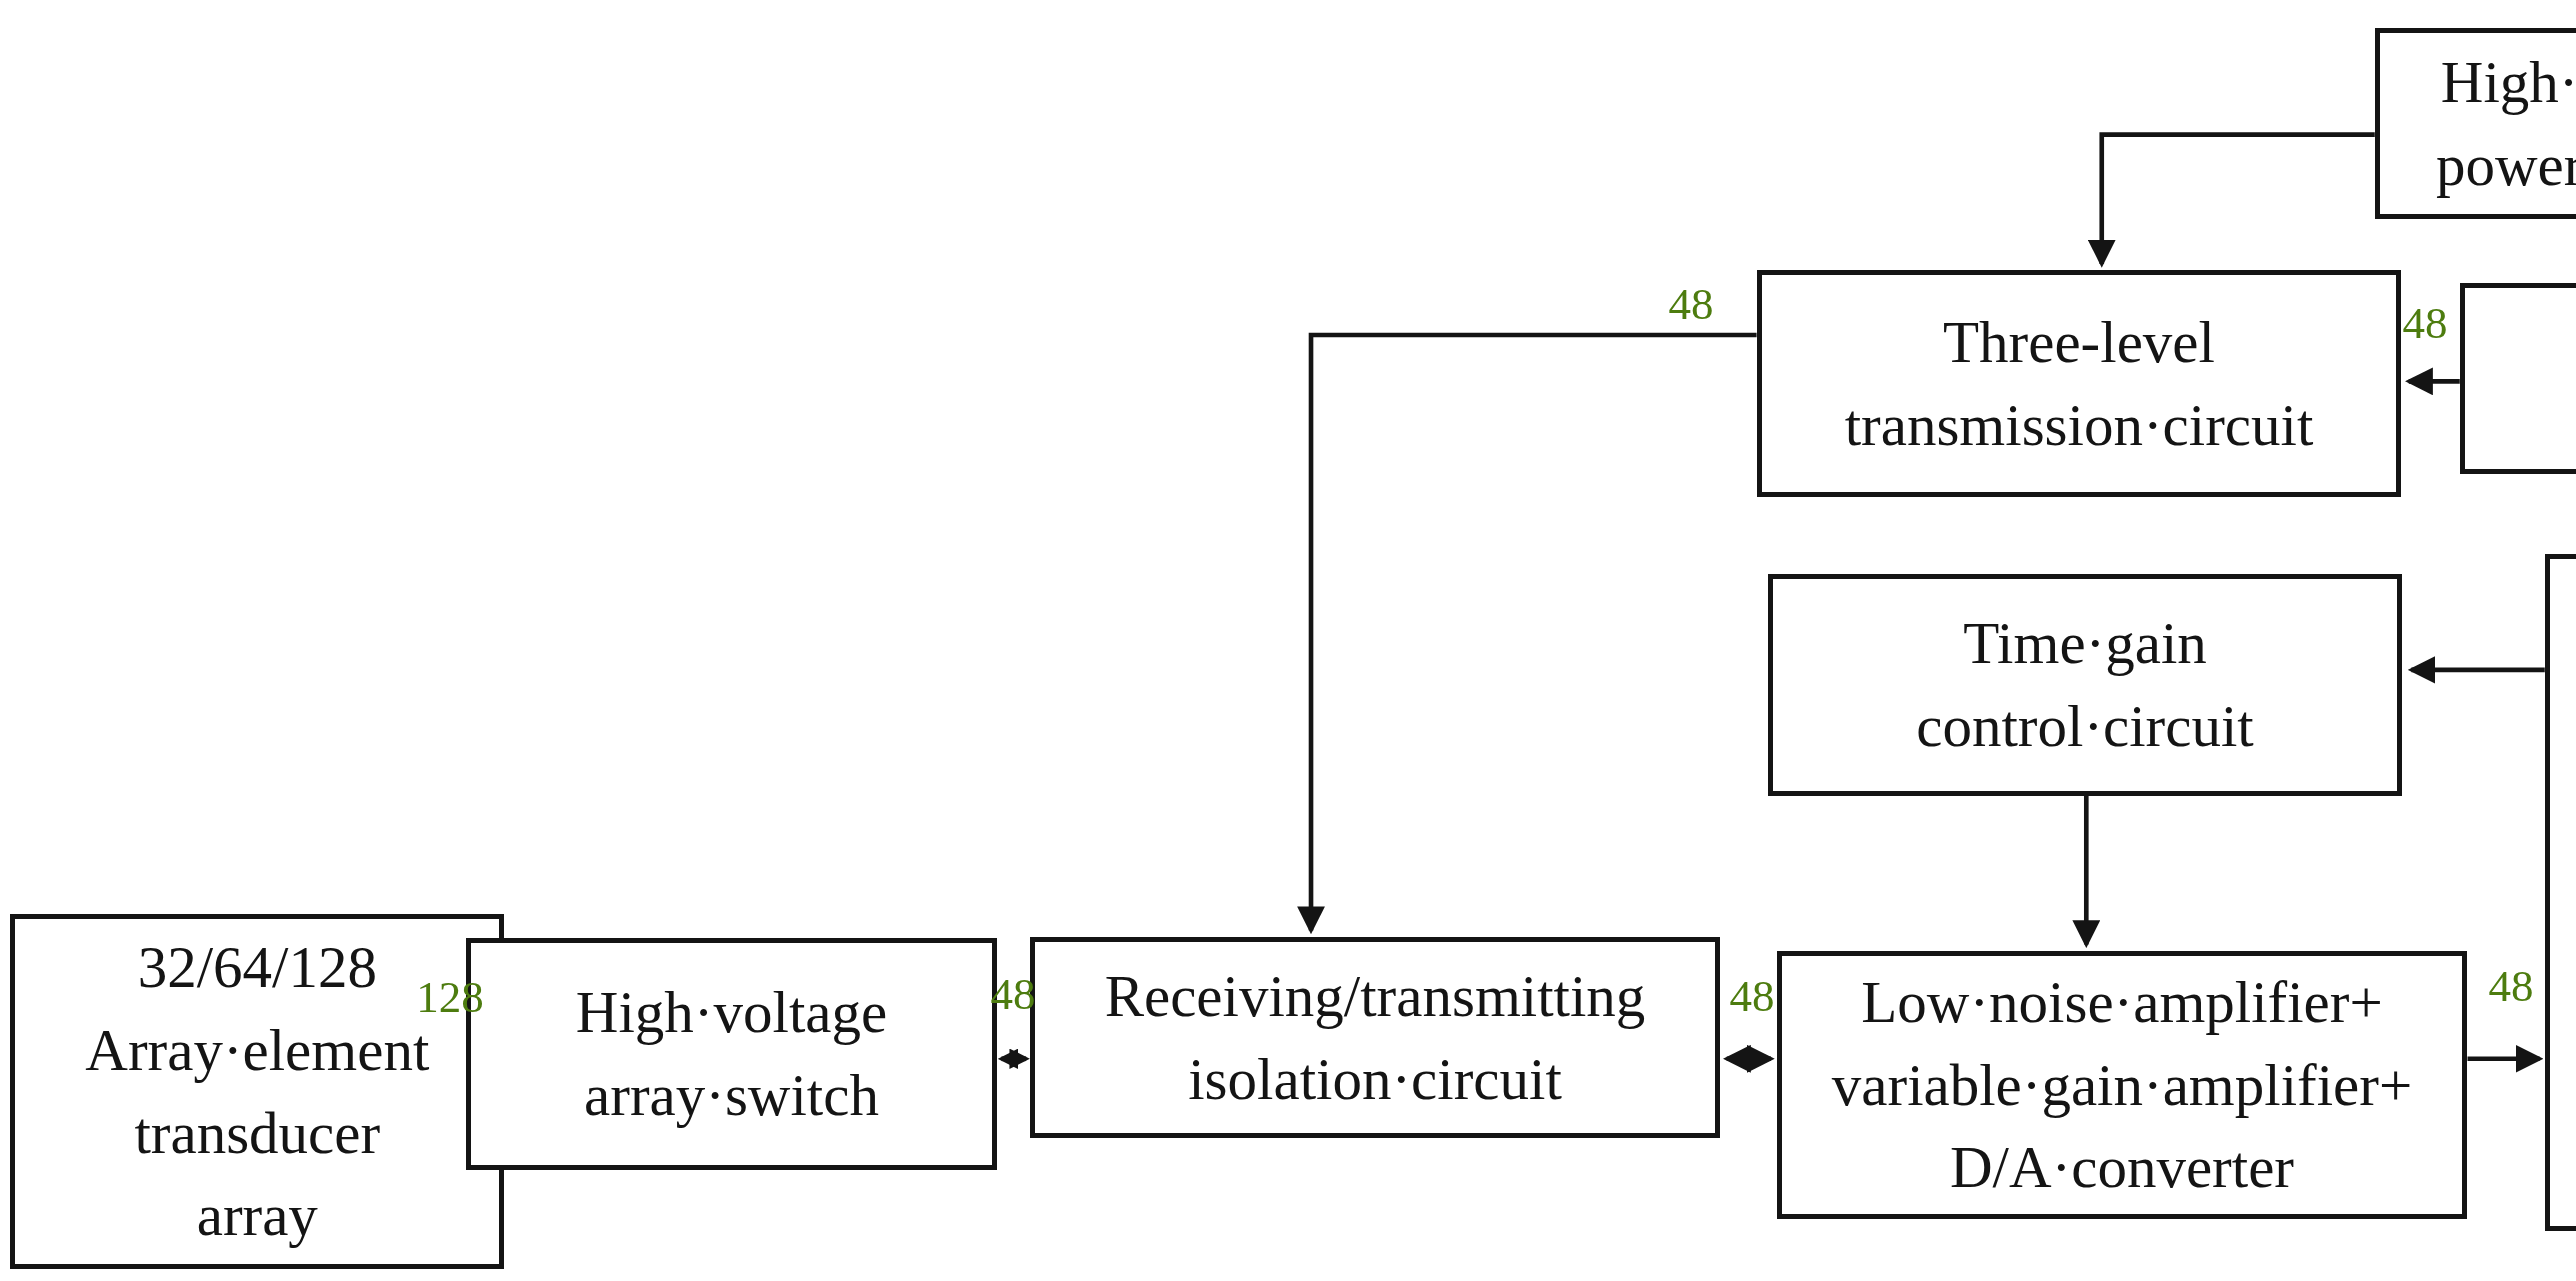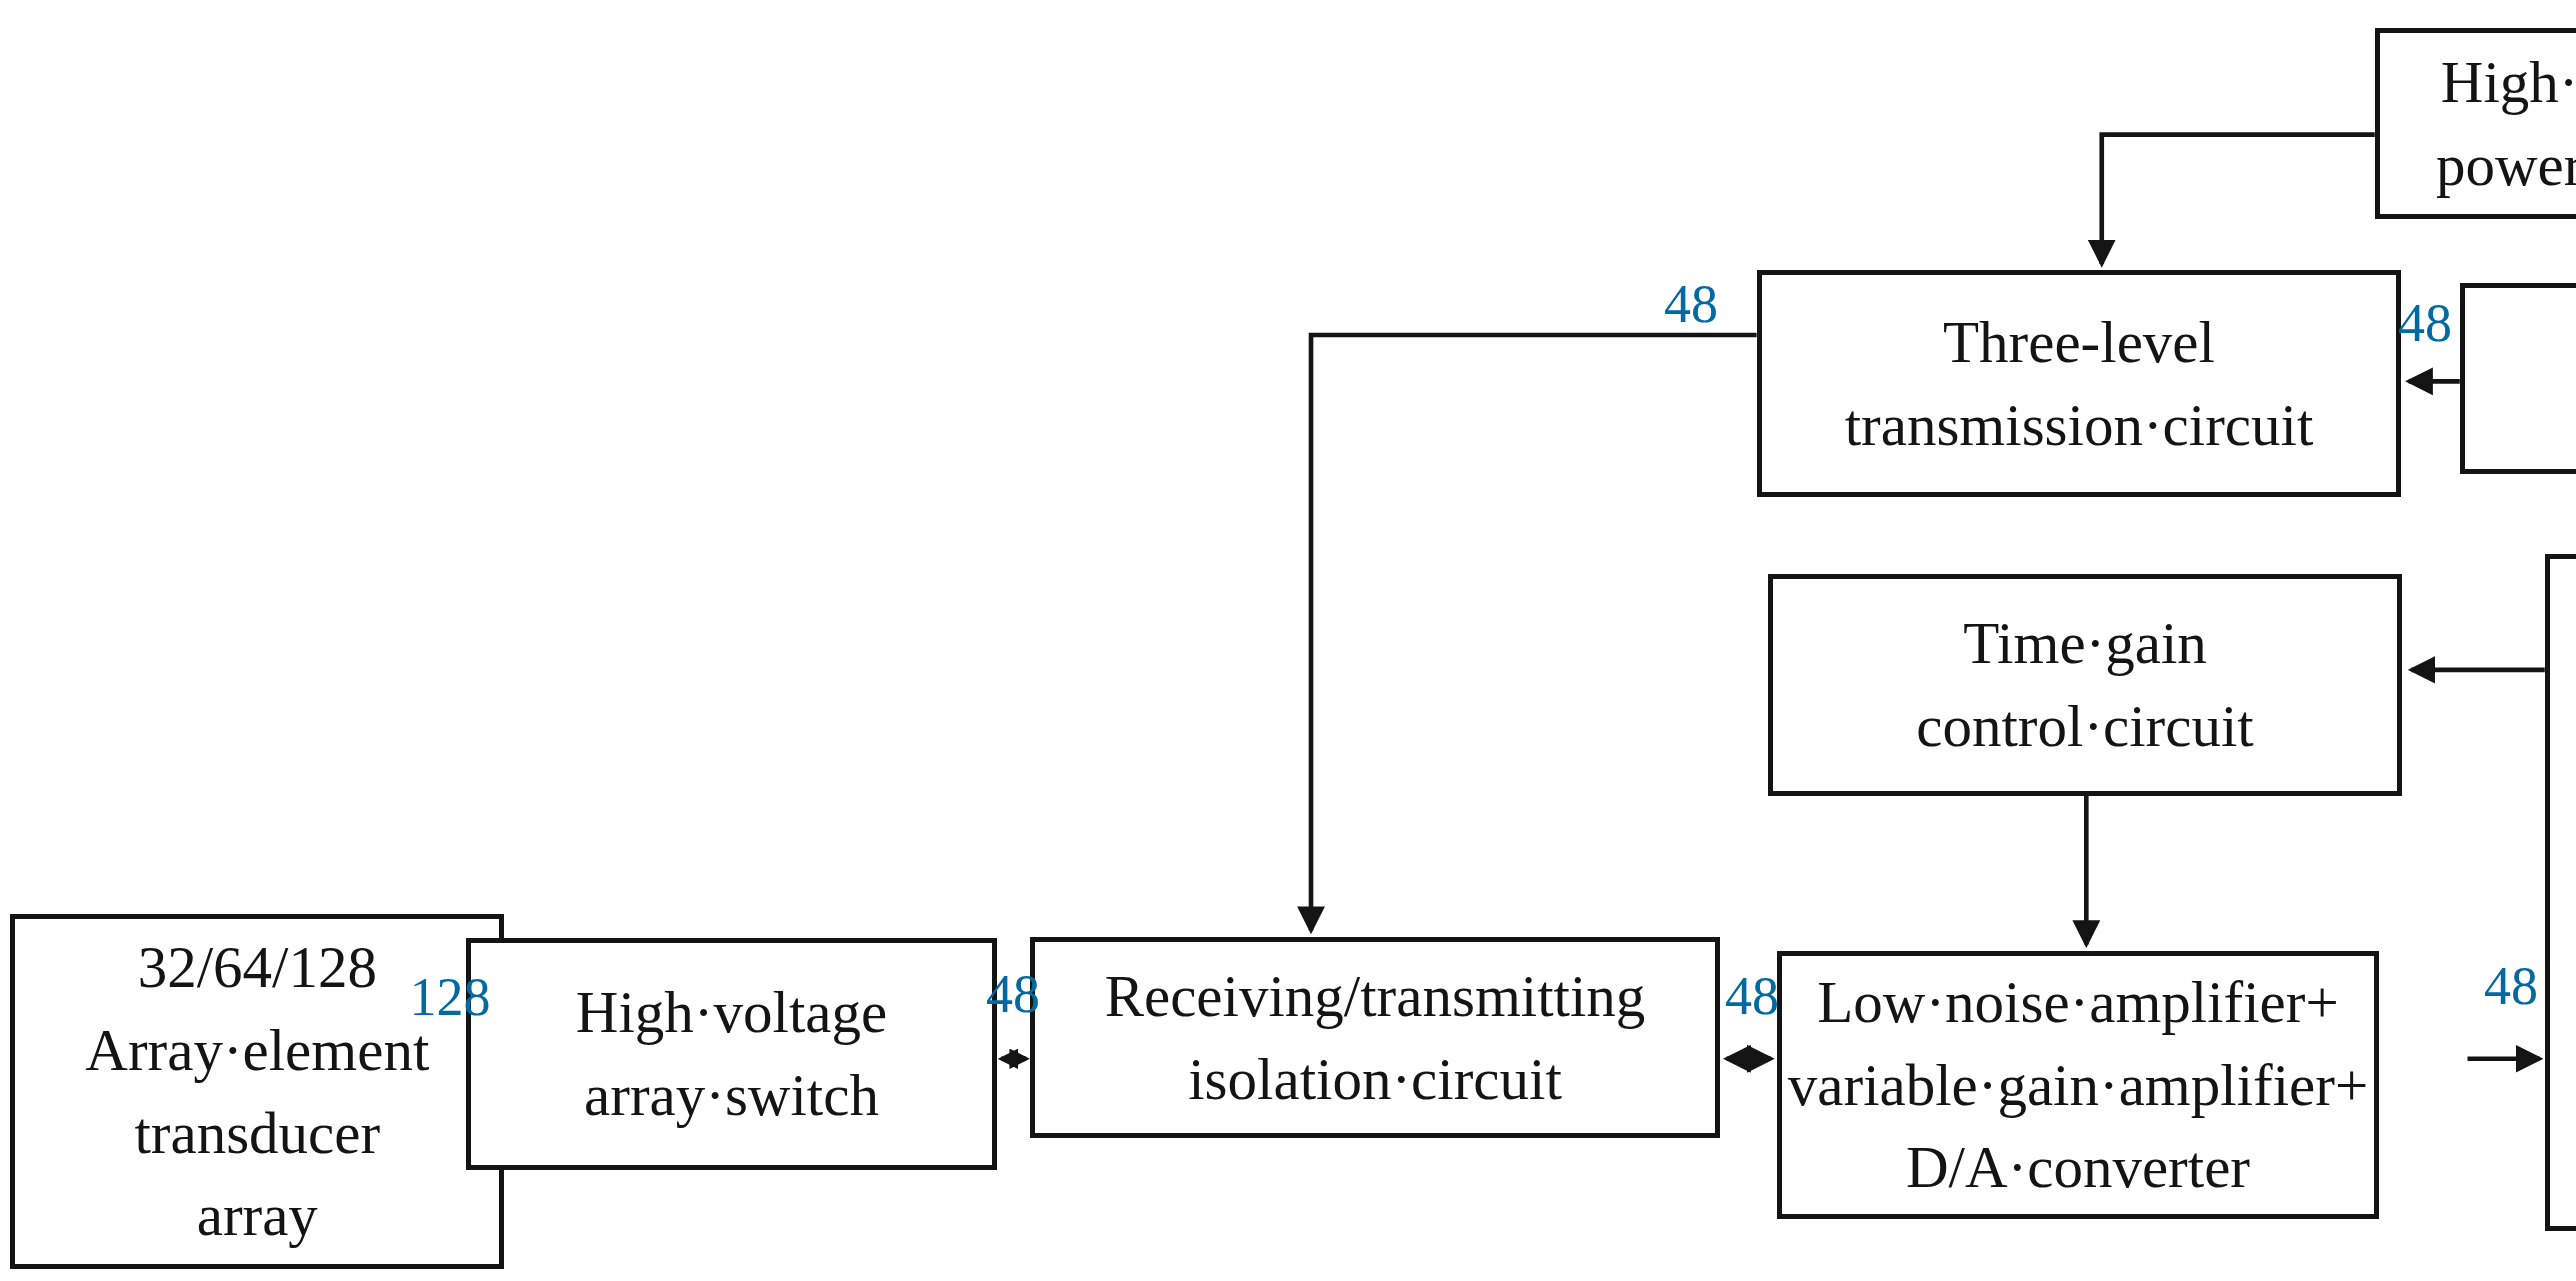--- a/index.html
+++ b/index.html
@@ -28,23 +28,23 @@
   }
   .node .box-label {
     white-space: pre-line;
     font-size: 59px;
     line-height: 1.40;
     color: #141414;
   }
   .edge-label {
     position: absolute;
     transform: translate(-50%, -50%);
-    font-size: 54px;
+    font-size: 45px;
     line-height: 1;
-    color: #0369a1;
+    color: #4d7c0f;
     white-space: nowrap;
   }
   #wires {
     position: absolute;
     left: 0; top: 0;
     width: 3693px;
     height: 1282px;
   }
   #wires polyline, #wires line {
     fill: none;
@@ -121,21 +121,21 @@
   <div class="node" style="left:466px; top:938px; width:531px; height:232px;">
     <div class="box-label">High·voltage
 array·switch</div>
   </div>
 
   <div class="node" style="left:1030px; top:937px; width:690px; height:201px;">
     <div class="box-label">Receiving/transmitting
 isolation·circuit</div>
   </div>
 
-  <div class="node" style="left:1777px; top:951px; width:602px; height:268px;text-align:center;">
+  <div class="node" style="left:1777px; top:951px; width:690px; height:268px;text-align:center;">
     <div class="box-label">Low·noise·amplifier+
 variable·gain·amplifier+
 D/A·converter</div>
   </div>
 
   <div class="edge-label" style="left:2425px; top:323px;">48</div>
 
   <div class="edge-label" style="left:1691px; top:304px;">48</div>
 
   <div class="edge-label" style="left:450px; top:997px;">128</div>

